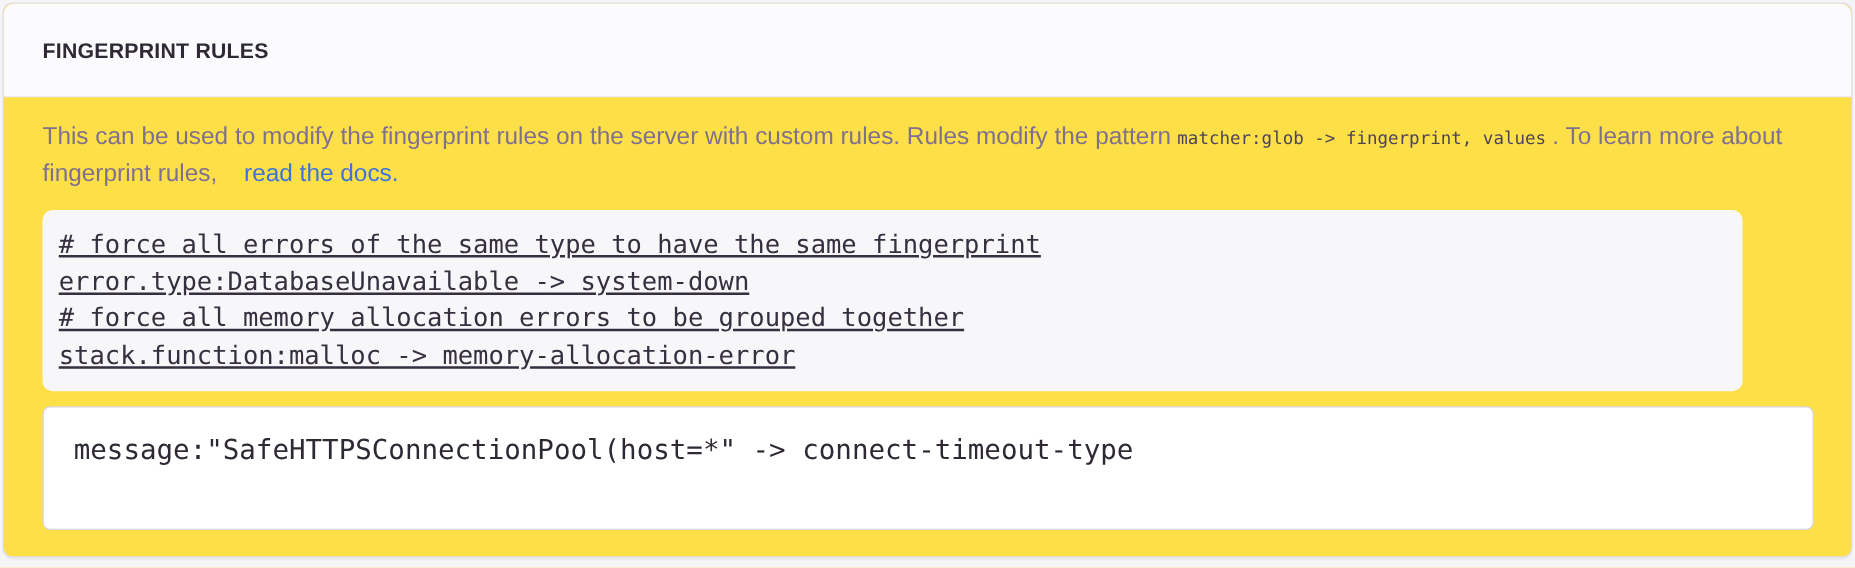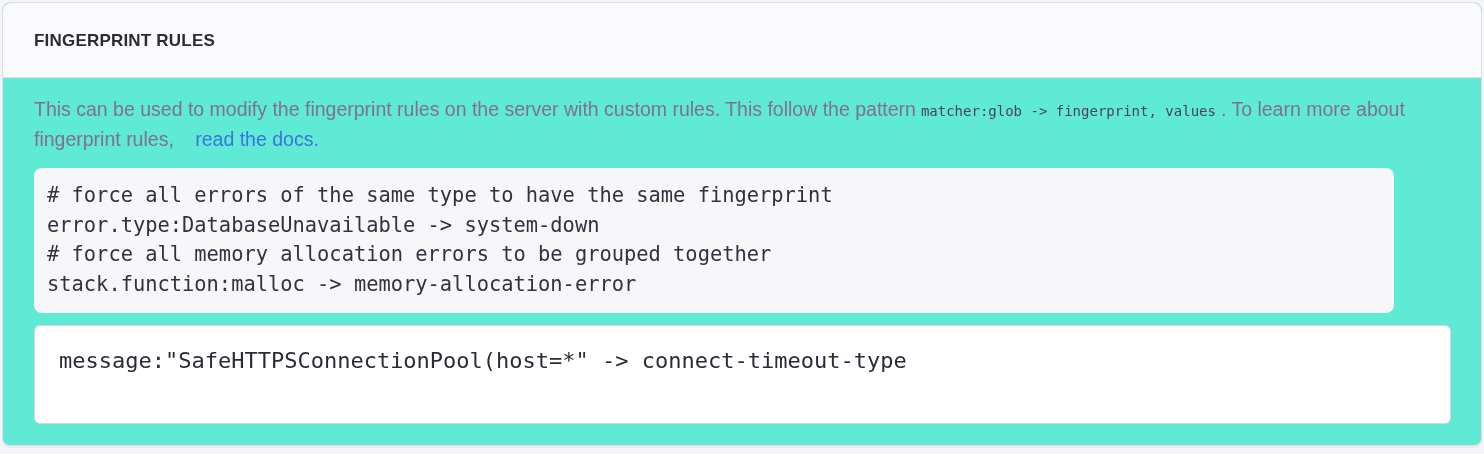--- a/index.html
+++ b/index.html
@@ -7,21 +7,21 @@
     margin: 0;
     padding: 0;
     background: #f5f4f7;
     font-family: "Liberation Sans", sans-serif;
     width: 1484px;
     height: 454px;
     overflow: hidden;
   }
   .panel {
     margin: 2px 2px 0 2px;
-    background: #5eead4;
+    background: #fde047;
     border: 1px solid #e0dce5;
     border-radius: 8px;
     box-shadow: 0 2px 0 rgba(37, 11, 54, 0.04);
   }
   .panel-header {
     background: #fbfafc;
     border-bottom: 1px solid #e2dee7;
     border-radius: 8px 8px 0 0;
     padding: 27px 31px 25px 31px;
     font-size: 17px;
@@ -55,20 +55,21 @@
     margin: 15px 57px 0 0;
     background: #f7f7f9;
     border-radius: 8px;
     padding: 13px 16px 14px 13px;
     font-family: "DejaVu Sans Mono", "Liberation Mono", monospace;
     font-size: 20.4px;
     line-height: 29.5px;
     color: #362f3f;
     white-space: pre;
     overflow: hidden;
+    text-decoration: underline;
   }
   .rules-textarea {
     display: block;
     margin-top: 12px;
     width: 100%;
     height: 99px;
     border: 1px solid #d9d3e0;
     border-radius: 6px;
     background: #ffffff;
     padding: 20px 24px;
@@ -82,21 +83,21 @@
     overflow: hidden;
   }
 </style>
 </head>
 <body>
 
 <section class="panel">
   <header class="panel-header">FINGERPRINT RULES</header>
 
   <div class="panel-body">
-    <p class="description"><span>This can be used to modify the fingerprint rules on the server with custom rules. This follow the pattern</span><code class="inline-code">matcher:glob -&gt; fingerprint, values</code><span>. To learn more about fingerprint rules,</span>
+    <p class="description"><span>This can be used to modify the fingerprint rules on the server with custom rules. Rules modify the pattern</span><code class="inline-code">matcher:glob -&gt; fingerprint, values</code><span>. To learn more about fingerprint rules,</span>
       <a class="docs-link">read the docs.</a></p>
 
     <div class="example-block"># force all errors of the same type to have the same fingerprint
 error.type:DatabaseUnavailable -&gt; system-down
 # force all memory allocation errors to be grouped together
 stack.function:malloc -&gt; memory-allocation-error</div>
 
     <textarea class="rules-textarea" spellcheck="false" style="">message:"SafeHTTPSConnectionPool(host=*" -&gt; connect-timeout-type</textarea>
   </div>
 </section>

